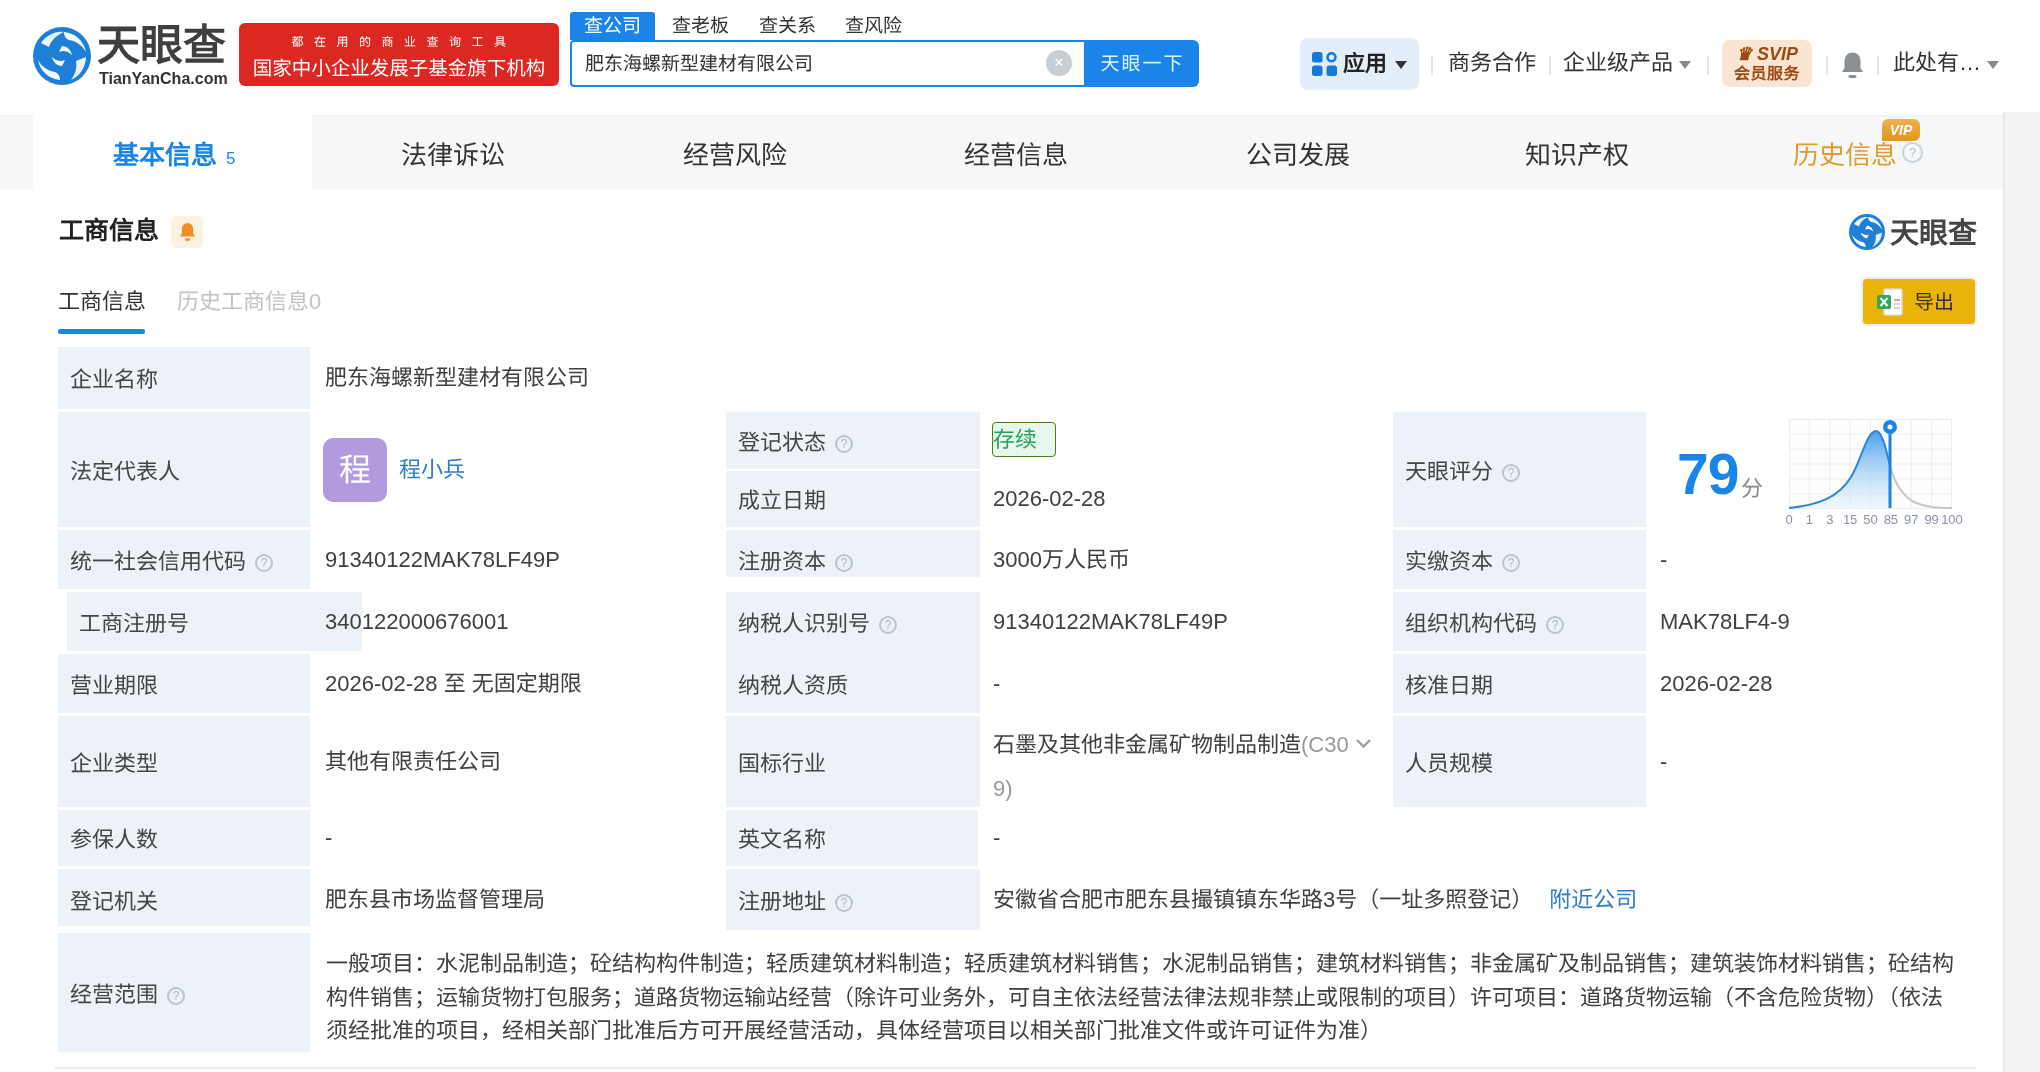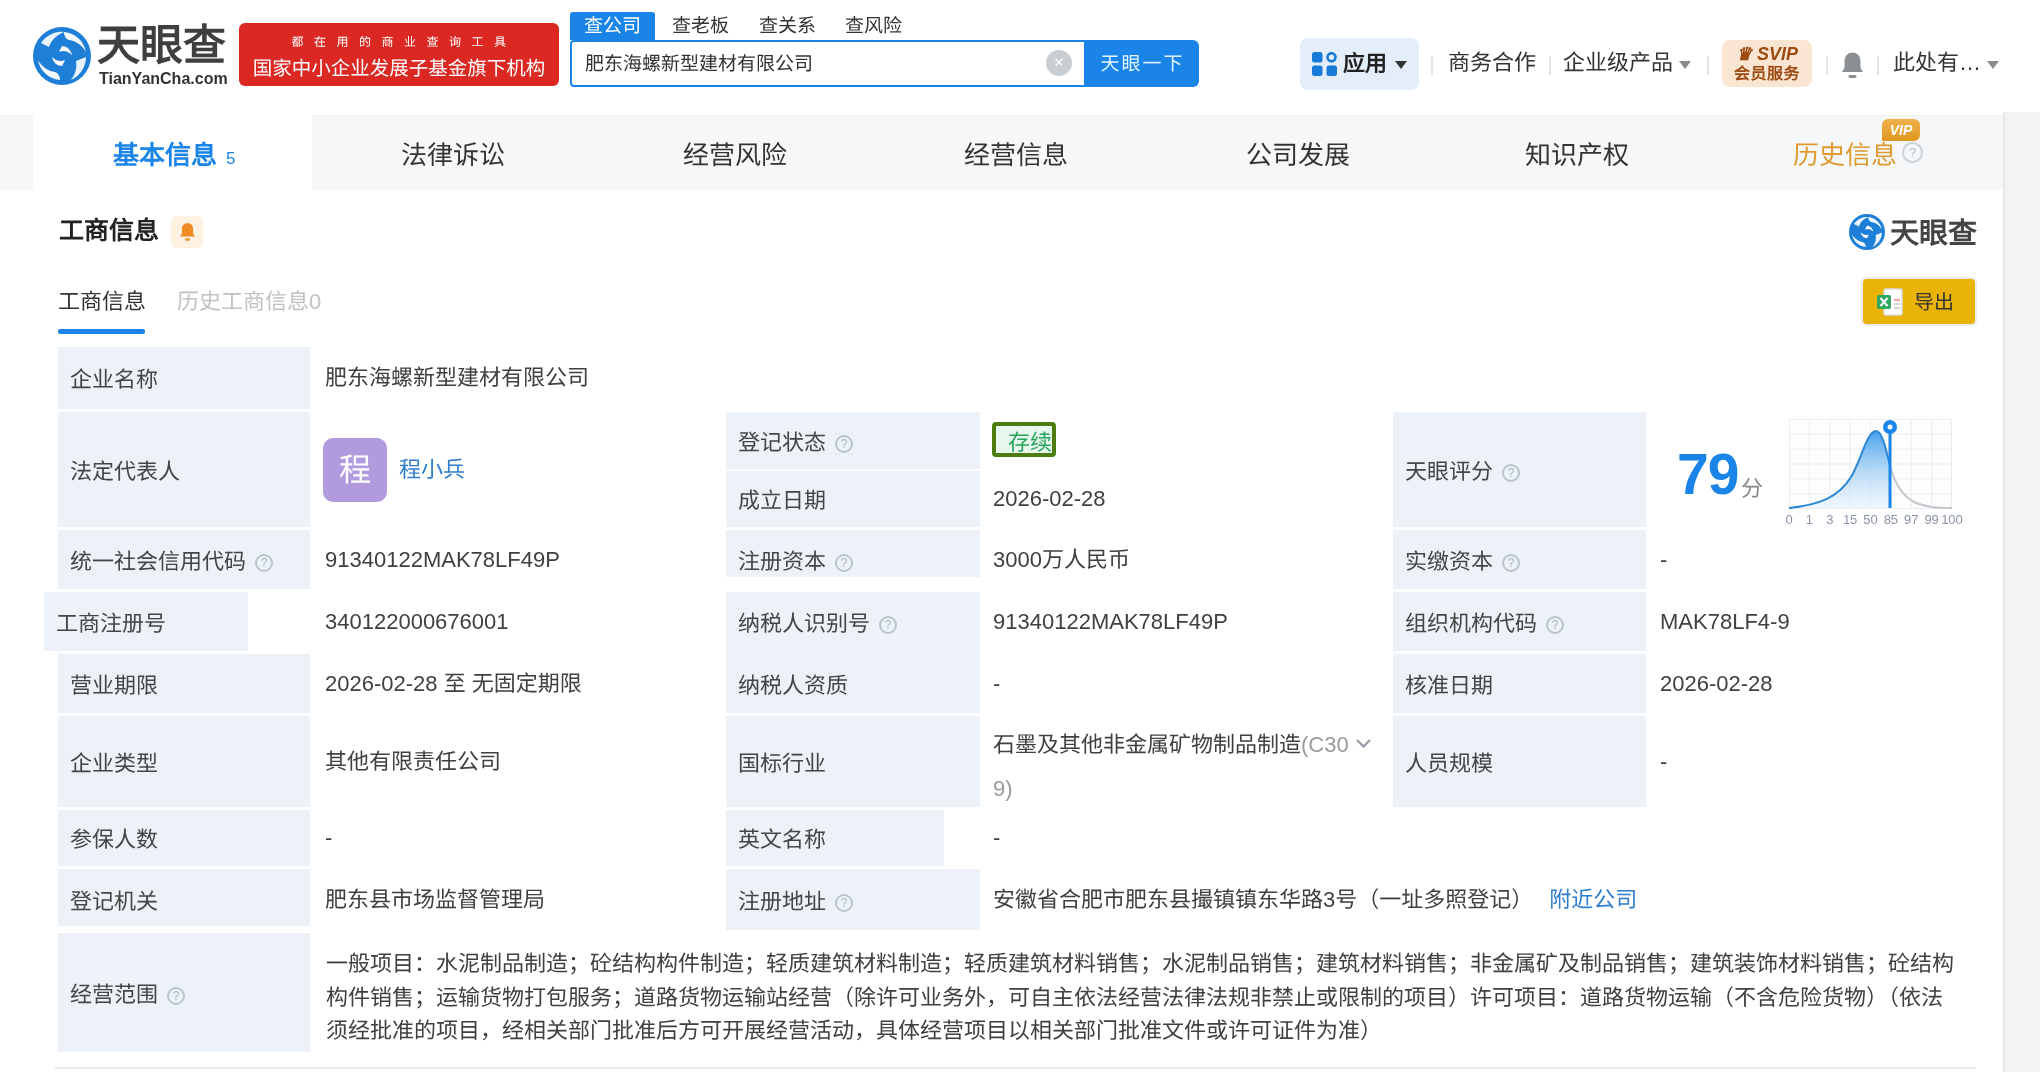--- a/index.html
+++ b/index.html
@@ -44,21 +44,21 @@
 #export .t{position:absolute;left:51px;top:13px;font-size:20px;line-height:20px;color:#333;}
 #botline{position:absolute;left:55px;top:1067px;width:1921px;height:2px;background:#ebebeb;}
 
 .lbl{position:absolute;background:#edf2f8;font-size:22px;color:#454545;}
 .lbl .tx{position:absolute;left:12px;white-space:nowrap;}
 .val{position:absolute;font-size:22px;color:#404040;white-space:nowrap;}
 .q{display:inline-block;width:18px;height:18px;border:2px solid #b9c4ce;border-radius:50%;color:#a9b6c2;font-size:12px;text-align:center;line-height:14px;vertical-align:2px;margin-left:9px;font-weight:normal;}
 .gray{color:#999;}
 a.blue{color:#2f7dcd;text-decoration:none;}
 #avatar{position:absolute;left:323px;top:438px;width:64px;height:64px;background:#b29ade;border-radius:10px;color:#fff;font-size:32px;text-align:center;line-height:64px;}
-#badge{position:absolute;left:992px;top:422px;width:64px;height:35px;background:#e8f7ee;border:4px solid #4d7c0f;border-radius:4px;color:#26a45b;font-size:22px;text-align:right;line-height:33px;}
+#badge{position:absolute;left:992px;top:422px;width:64px;height:35px;background:#e8f7ee;border:1px solid #4d7c0f;border-radius:4px;color:#26a45b;font-size:22px;text-align:left;line-height:33px;}
 #score79{position:absolute;left:1677px;top:446px;font-size:57px;line-height:57px;font-weight:bold;color:#1a84e8;letter-spacing:-1px;}
 #scorefen{position:absolute;left:1741px;top:470px;font-size:22px;color:#888;}
 </style>
 </head>
 <body>
 
 <svg class="abs" style="left:33px;top:27px" width="58" height="58" viewBox="0 0 58 58">
   <circle cx="29" cy="29" r="29" fill="#1d7fd7"></circle>
   <path d="M8 16 C14 8 22 4 31 5 C22 9 18 14 16 20 Z" fill="#fff" opacity=".9"></path>
   <path d="M31 5 C42 6 51 14 53 25 C49 18 43 14 36 13 C33 12 31 9 31 5 Z" fill="#fff" opacity=".95"></path>
@@ -180,21 +180,21 @@
     </div>
     <div class="val" style="left:325px;top:545px;line-height:30px">91340122MAK78LF49P</div>
     <div class="lbl" style="left:726px;top:530px;width:254px;height:47px">
       <div class="tx" style="top:13px">注册资本<span class="q">?</span></div>
     </div>
     <div class="val" style="left:993px;top:545px;line-height:30px">3000万人民币</div>
     <div class="lbl" style="left:1393px;top:530px;width:253px;height:59px">
       <div class="tx" style="top:13px">实缴资本<span class="q">?</span></div>
     </div>
     <div class="val" style="left:1660px;top:545px;line-height:30px">-</div>
-    <div class="lbl" style="left:44px;top:592px;width:204px;height:59px">
+    <div class="lbl" style="left:67px;top:592px;width:295px;height:59px">
       <div class="tx" style="top:13px">工商注册号</div>
     </div>
     <div class="val" style="left:325px;top:607px;line-height:30px">340122000676001</div>
     <div class="lbl" style="left:726px;top:592px;width:254px;height:64px">
       <div class="tx" style="top:13px">纳税人识别号<span class="q">?</span></div>
     </div>
     <div class="val" style="left:993px;top:607px;line-height:30px">91340122MAK78LF49P</div>
     <div class="lbl" style="left:1393px;top:592px;width:253px;height:59px">
       <div class="tx" style="top:13px">组织机构代码<span class="q">?</span></div>
     </div>
@@ -222,21 +222,21 @@
         <polyline points="2,2 8.5,8.5 15,2" fill="none" stroke="#9aa0a8" stroke-width="2.4"></polyline>
       </svg><br><span class="gray">9)</span></div>
     <div class="lbl" style="left:1393px;top:716px;width:253px;height:91px">
       <div class="tx" style="top:29px">人员规模</div>
     </div>
     <div class="val" style="left:1660px;top:747px;line-height:30px">-</div>
     <div class="lbl" style="left:58px;top:810px;width:252px;height:56px">
       <div class="tx" style="top:11px">参保人数</div>
     </div>
     <div class="val" style="left:325px;top:823px;line-height:30px">-</div>
-    <div class="lbl" style="left:726px;top:810px;width:218px;height:56px">
+    <div class="lbl" style="left:726px;top:810px;width:252px;height:56px">
       <div class="tx" style="top:11px">英文名称</div>
     </div>
     <div class="val" style="left:993px;top:823px;line-height:30px">-</div>
     <div class="lbl" style="left:58px;top:869px;width:252px;height:57px">
       <div class="tx" style="top:14px">登记机关</div>
     </div>
     <div class="val" style="left:325px;top:885px;line-height:30px">肥东县市场监督管理局</div>
     <div class="lbl" style="left:726px;top:869px;width:254px;height:61px">
       <div class="tx" style="top:14px">注册地址<span class="q">?</span></div>
     </div>

